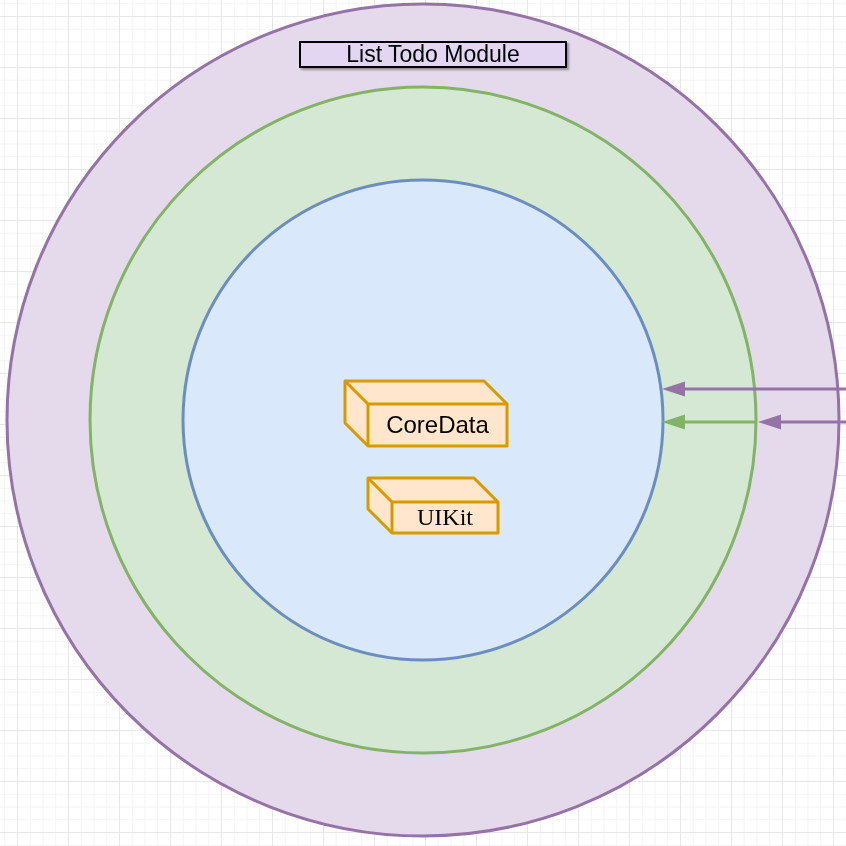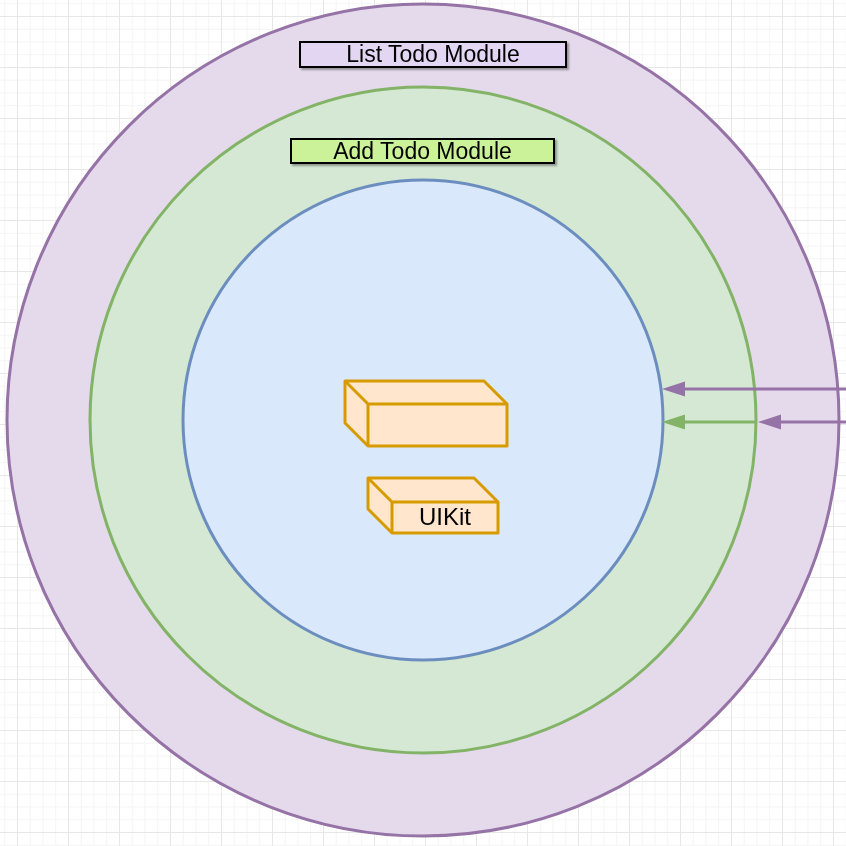--- a/index.html
+++ b/index.html
@@ -52,21 +52,21 @@
   .label-common { left: 291px; top: 324px; width: 268px; height: 27px; line-height: 23px; background: #ccf2f5; }
   
   .cube-label {
     position: absolute;
     text-align: center;
     font-size: 24px;
     color: #000000;
     white-space: nowrap;
   }
   .cube-label-coredata { left: 368px; top: 404px; width: 139px; height: 42px; line-height: 42px; }
-  .cube-label-uikit    { left: 392px; top: 501px; width: 106px; height: 32px; line-height: 32px; }
+  .cube-label-uikit    { left: 392px; top: 501px; width: 106px; height: 32px; line-height: 32px; font-family: Liberation Serif, serif; }
 </style>
 </head>
 <body>
 
 <div class="canvas">
 
   <svg class="diagram" width="846" height="846" viewBox="0 0 846 846">
 
     <circle class="ring ring-outer" cx="423" cy="420" r="416" fill="#e5daeb"></circle>
     <circle class="ring ring-middle" cx="423" cy="420" r="333" fill="#d5e8d4"></circle>
@@ -93,19 +93,19 @@
     </g>
 
     <g>
       <path class="cube-outline" d="M 368 478 L 474 478 L 498 502 L 498 533 L 392 533 L 368 509 Z" fill="#ffe6cc"></path>
       <path class="cube-inner" d="M 368 478 L 392 502 L 498 502 M 392 502 L 392 533"></path>
     </g>
   </svg>
 
   <div class="module-label label-list">List Todo Module</div>
 
-  <div class="module-label label-add">Add Todo Module</div>
 
 
+  <div class="cube-label cube-label-coredata">CoreData</div>
 
   <div class="cube-label cube-label-uikit">UIKit</div>
 
 </div>
 
 </body></html>

